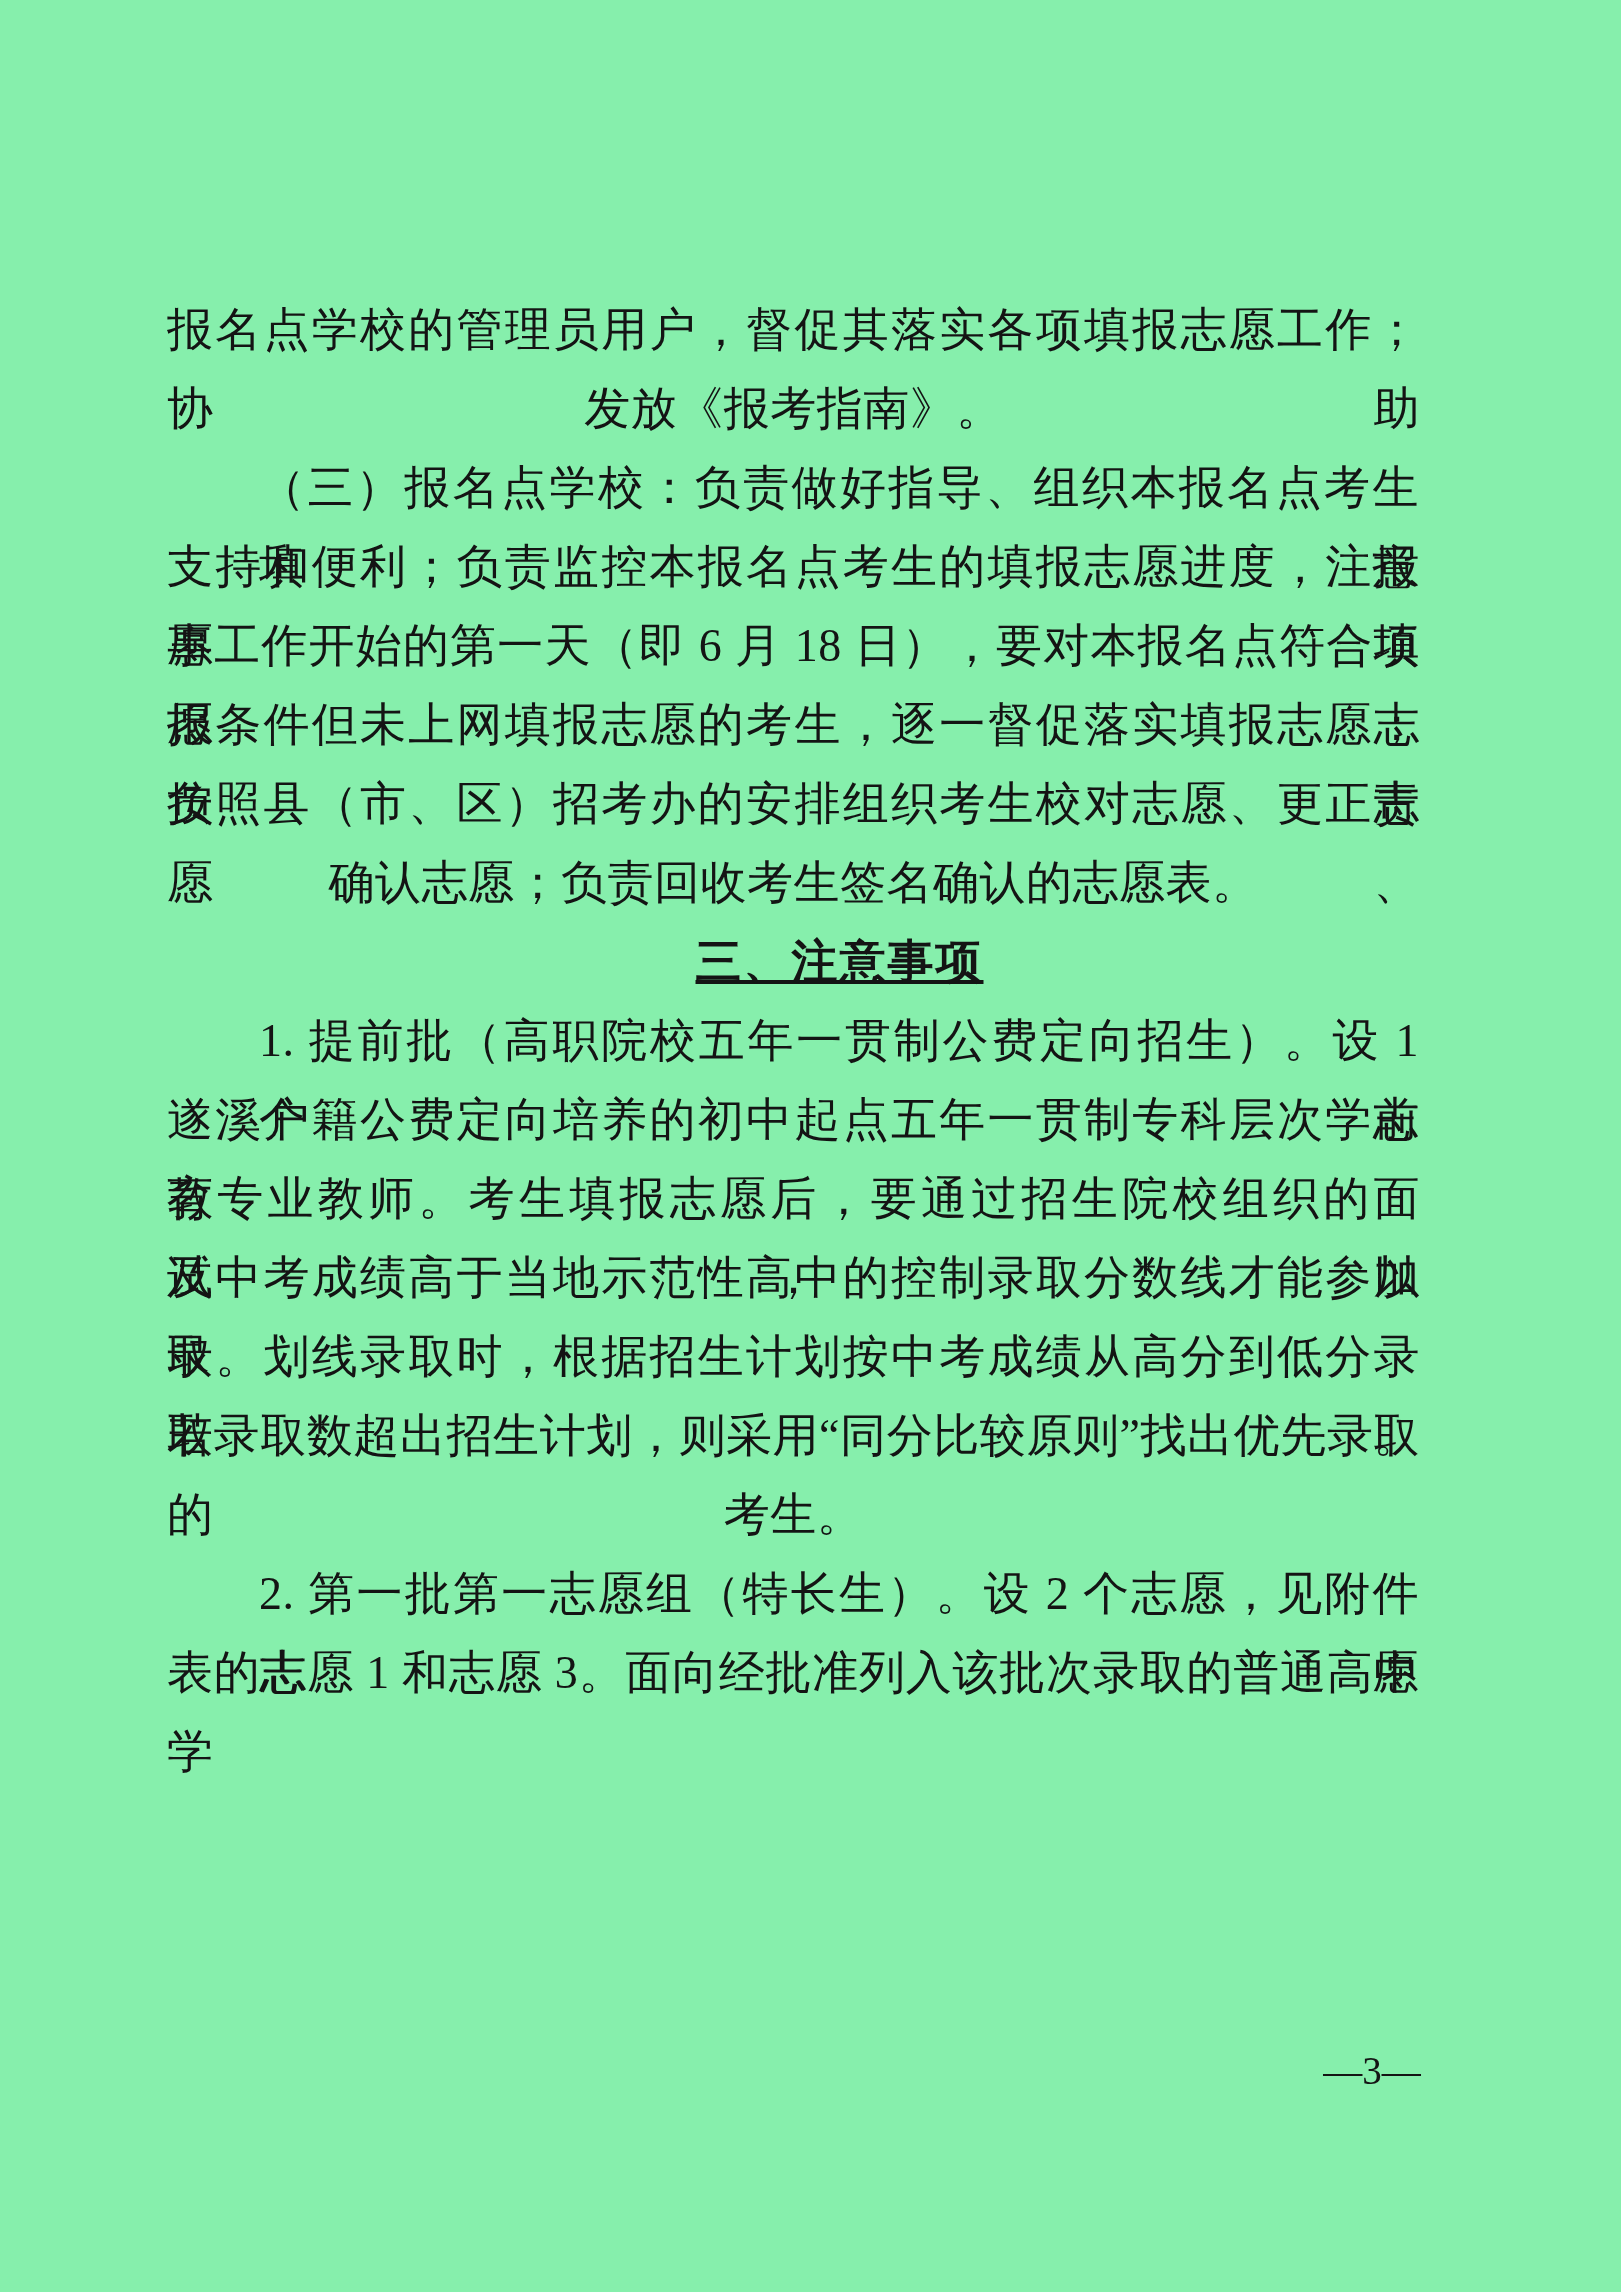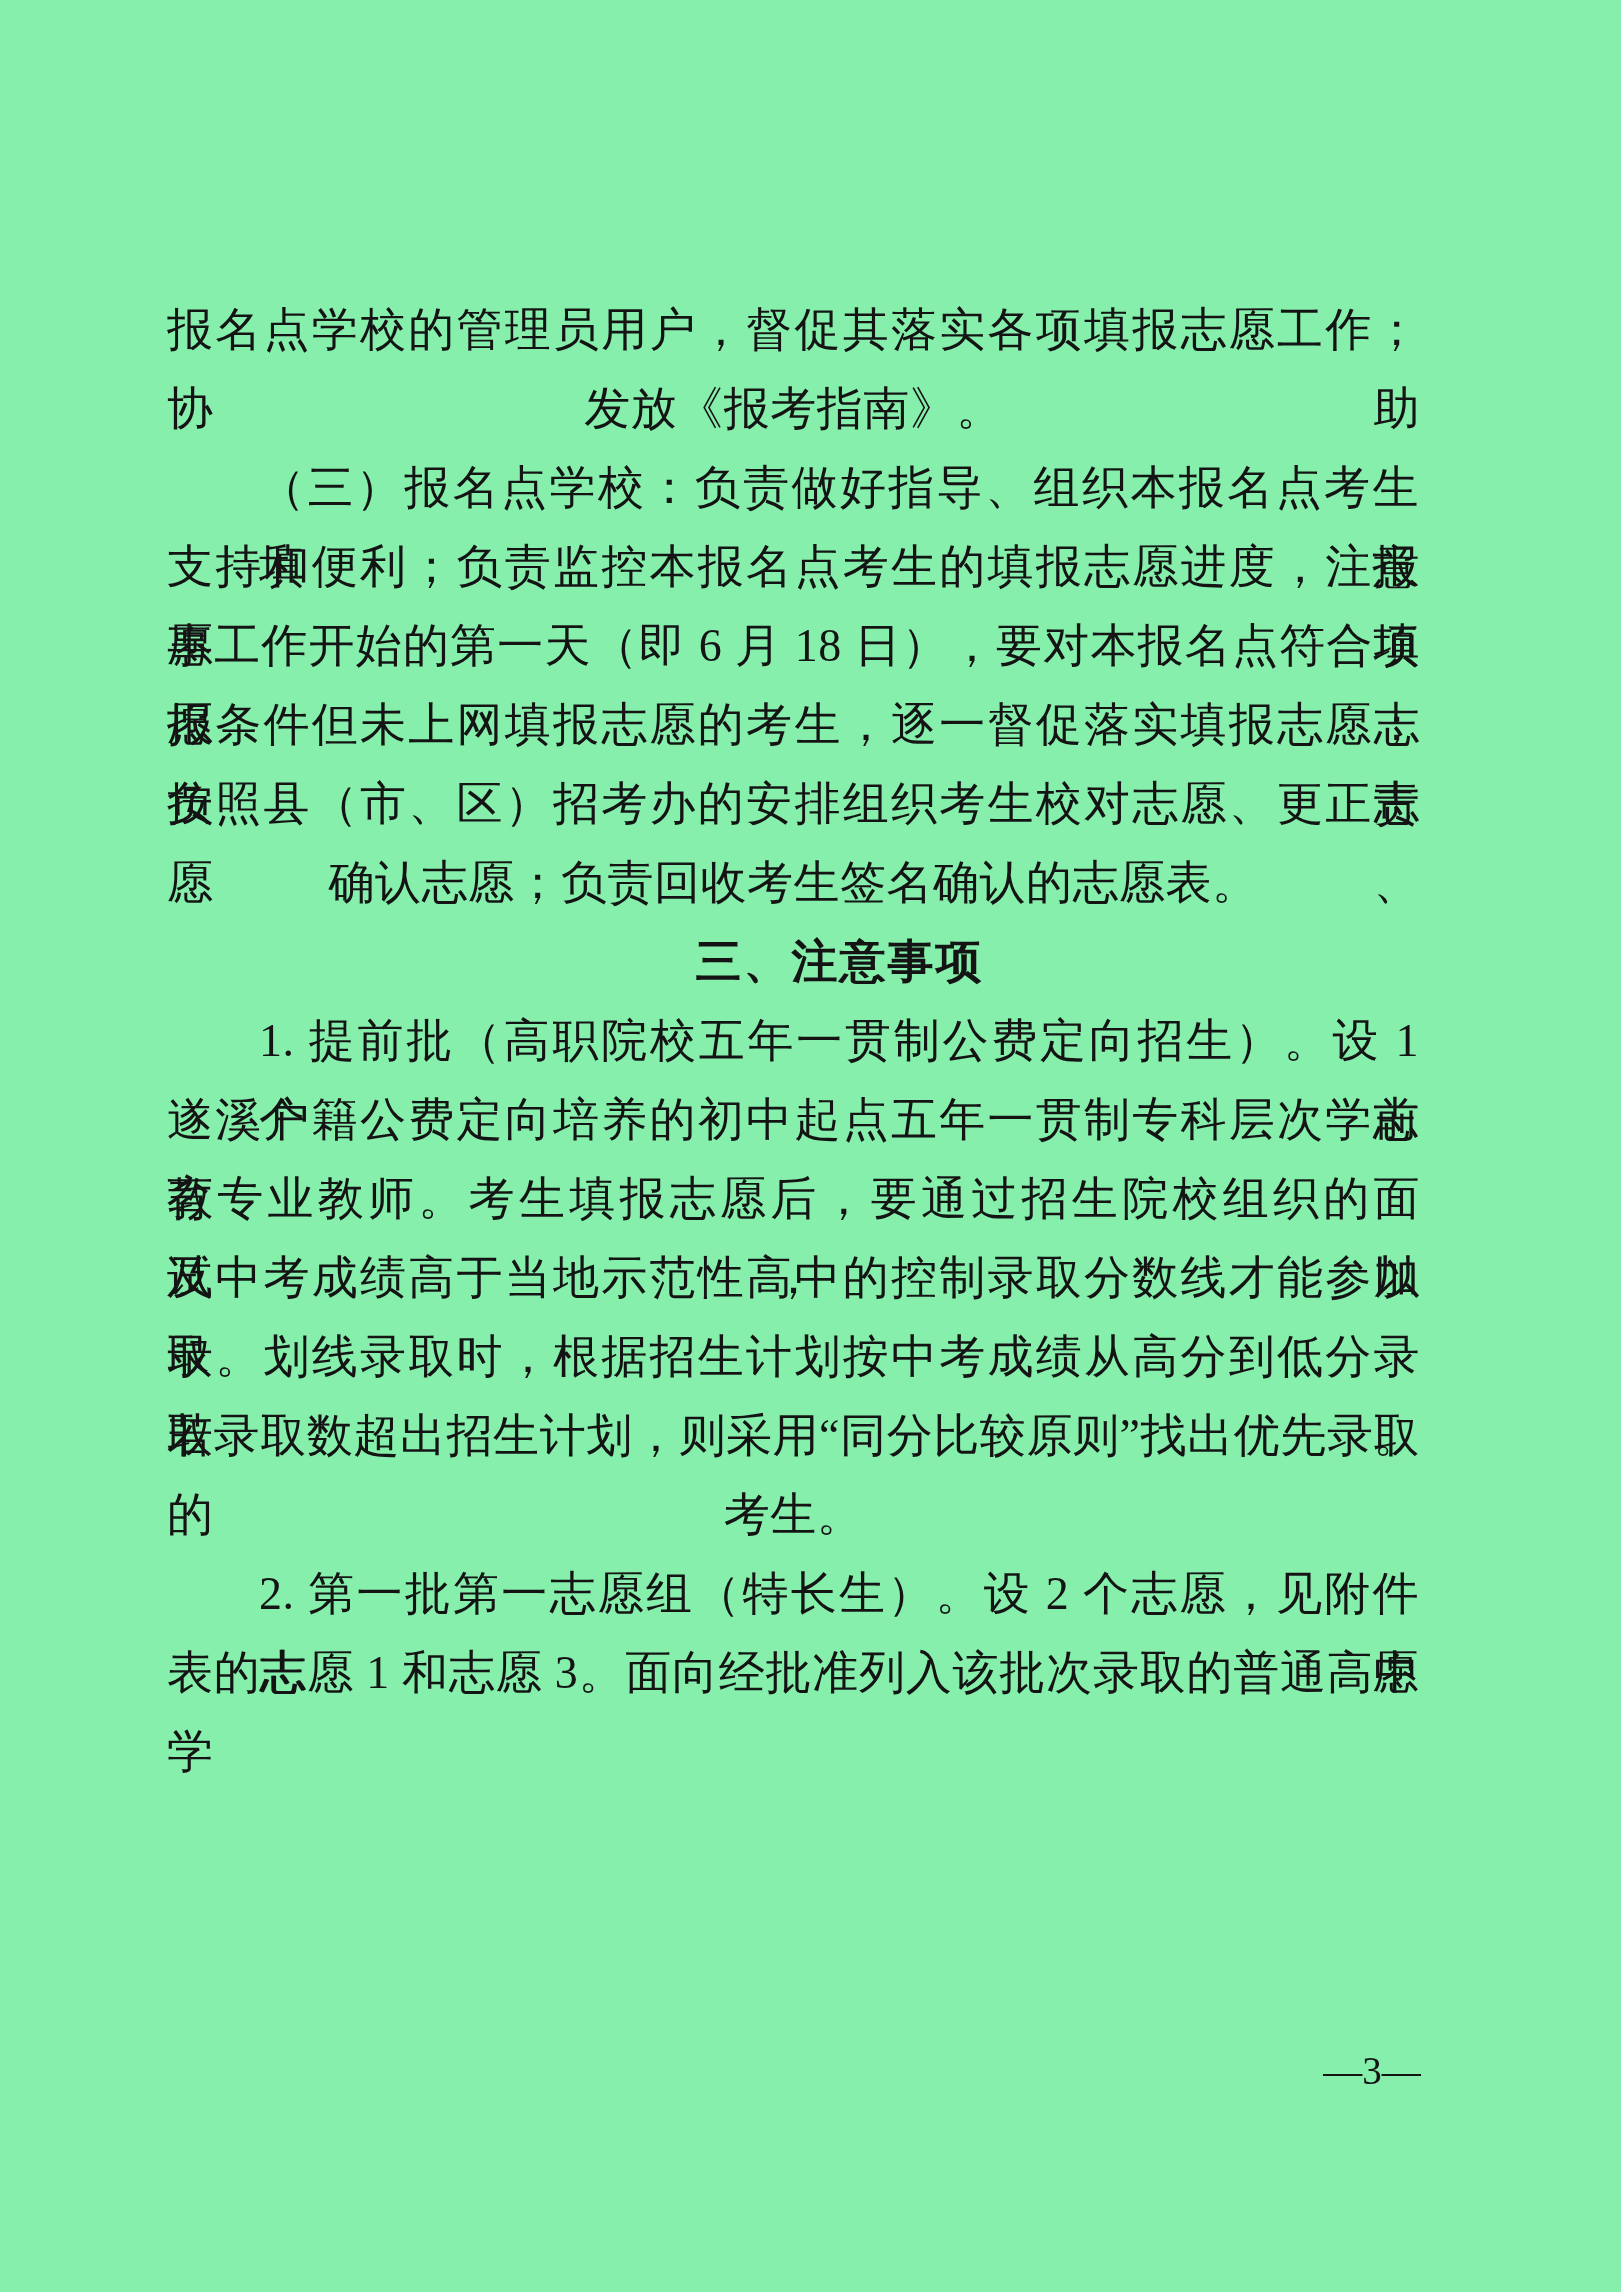--- a/index.html
+++ b/index.html
@@ -47,20 +47,21 @@
     padding-left: 92px;
   }
   .line.fill.indent {
     width: 1160px; 
   }
   
   .line.heading {
     font-family: "Liberation Sans", "DejaVu Sans", sans-serif;
     font-weight: 700;
     letter-spacing: 2px;
+    text-decoration: underline;
   }
   .page-number {
     position: absolute;
     left: 1318px;
     top: 2049px;
     width: 108px;
     font-size: 39px;
     line-height: 43px;
     text-align: center;
     white-space: nowrap;

